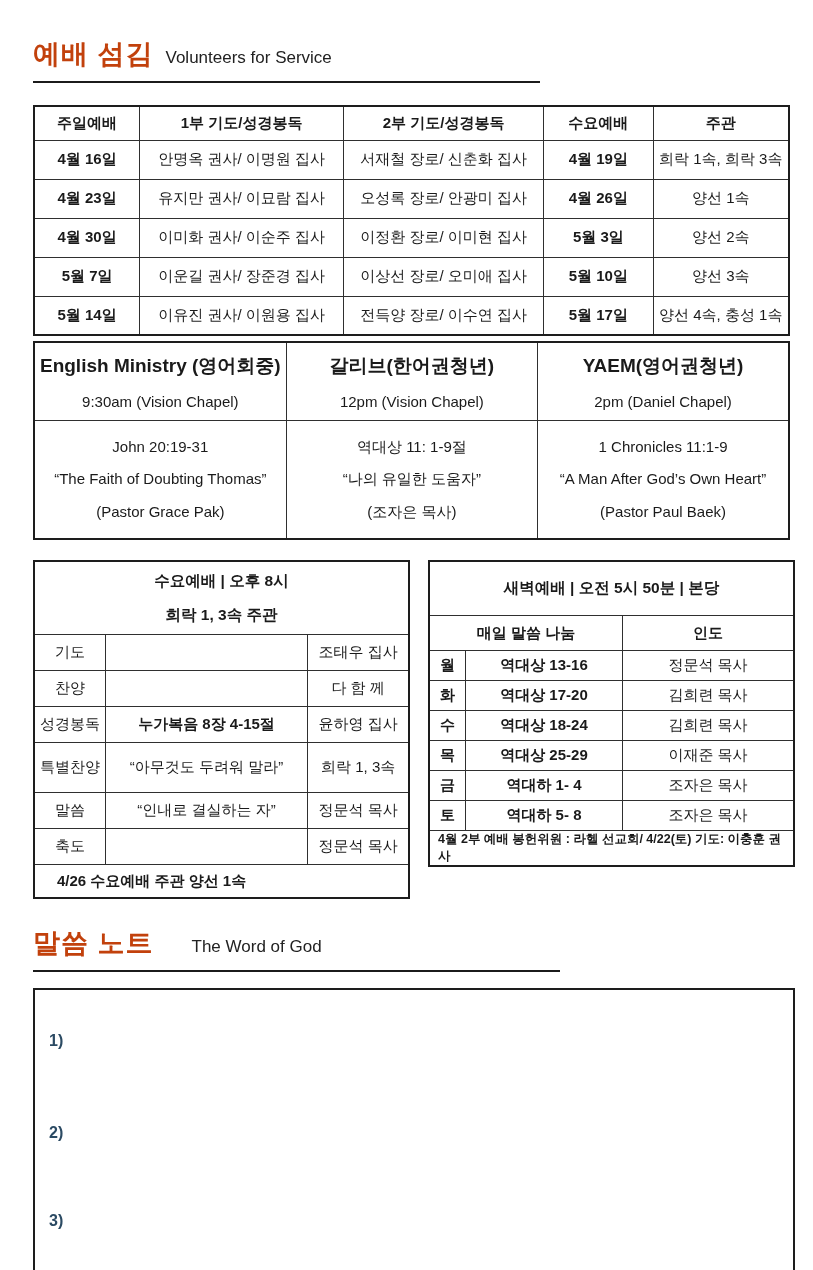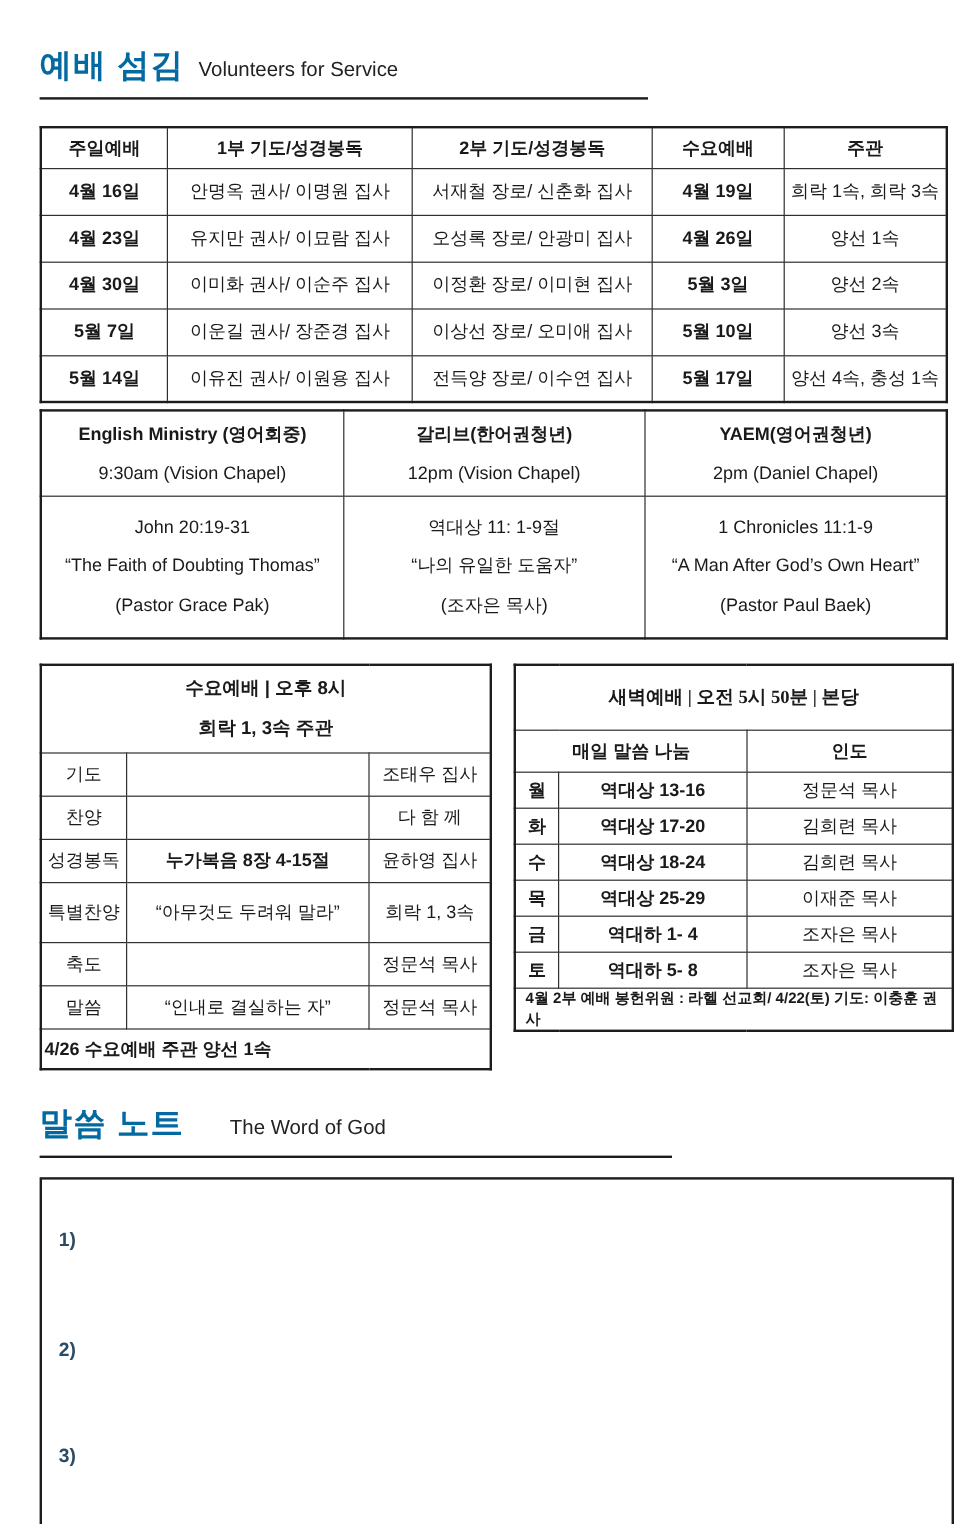--- a/index.html
+++ b/index.html
@@ -7,53 +7,53 @@
   body {
     width: 813px; height: 1270px;
     font-family: "Liberation Sans", "DejaVu Sans", sans-serif;
     color: #1a1a1a;
     position: relative;
   }
   .page { padding: 36px 18px 0 33px; width: 813px; }
 
   
   .sec-header { display: flex; align-items: baseline; gap: 12px; }
-  .sec-header .ko { font-size: 27px; font-weight: 700; color: #0369a1; letter-spacing: 1px; }
+  .sec-header .ko { font-size: 27px; font-weight: 700; color: #c2410c; letter-spacing: 1px; }
   .sec-header .en { font-size: 17px; color: #222; }
   .rule { border: none; border-top: 2.5px solid #1b1b1b; margin-top: 9px; }
   .rule.w1 { width: 507px; }
   .rule.w2 { width: 527px; }
 
   table { border-collapse: collapse; table-layout: fixed; }
   td, th { border: 1px solid #2f2f2f; text-align: center; vertical-align: middle; font-size: 15px; }
 
   
   .main-table { width: 757px; margin-top: 22px; border: 2px solid #1d1d1d; }
   .main-table th { height: 34px; font-weight: 700; font-size: 15px; }
   .main-table td { height: 39px; }
   .b { font-weight: 700; }
 
   
   .ministry-table { width: 757px; margin-top: 5px; border: 2px solid #1d1d1d; }
   .ministry-table td { padding: 10px 4px; }
-  .ministry-name { font-size: 15px; font-weight: 700; margin-bottom: 14px; }
+  .ministry-name { font-size: 19px; font-weight: 700; margin-bottom: 14px; }
   .ministry-time { font-size: 15px; }
   .ministry-row2 td { height: 116px; }
   .ministry-row2 .line { line-height: 2.15; font-size: 15px; }
 
   
   .bottom-wrap { display: flex; gap: 18px; margin-top: 20px; align-items: flex-start; }
   .wed-table { width: 377px; border: 2px solid #1d1d1d; }
   .wed-table .ttl { height: 68px; font-weight: 700; font-size: 15.5px; line-height: 2.2; margin-left: 11px; }
   .wed-table td { height: 36px; padding: 2px 4px; }
   .wed-table tr.tall td { height: 50px; text-align: center; }
-  .wed-table .foot { height: 34px; text-align: left; font-weight: 700; padding-left: 2px; font-size: 15px; }
+  .wed-table .foot { height: 34px; text-align: left; font-weight: 700; padding-left: 22px; font-size: 15px; }
 
   .dawn-table { width: 367px; border: 2px solid #1d1d1d; }
-  .dawn-table .ttl { height: 55px; font-weight: 700; font-size: 15.5px; font-family: Liberation Serif, serif; }
+  .dawn-table .ttl { height: 55px; font-weight: 700; font-size: 15.5px; }
   .dawn-table th { height: 35px; font-weight: 700; }
   .dawn-table td { height: 30px; }
   .dawn-table .foot { height: 34px; text-align: left; font-weight: 700; font-size: 12.5px; padding-left: 8px; }
 
   
   .word-header { margin-top: 26px; gap: 38px; }
   .notes-box {
     margin-top: 16px; width: 762px; height: 292px;
     border: 2px solid #1d1d1d; position: relative;
   }
@@ -202,27 +202,27 @@
           <td>성경봉독</td>
           <td class="b">누가복음 8장 4-15절</td>
           <td>윤하영 집사</td>
         </tr>
         <tr class="tall">
           <td>특별찬양</td>
           <td>“아무것도 두려워 말라”</td>
           <td>희락 1, 3속</td>
         </tr>
         <tr>
+          <td>말씀</td>
+          <td>“인내로 결실하는 자”</td>
+          <td>정문석 목사</td>
+        </tr>
+        <tr>
           <td>축도</td>
           <td></td>
-          <td>정문석 목사</td>
-        </tr>
-        <tr>
-          <td>말씀</td>
-          <td>“인내로 결실하는 자”</td>
           <td>정문석 목사</td>
         </tr>
         <tr>
           <td class="foot" colspan="3">4/26 수요예배 주관   양선 1속</td>
         </tr>
       </tbody>
     </table>
 
     <table class="dawn-table">
       <colgroup>

